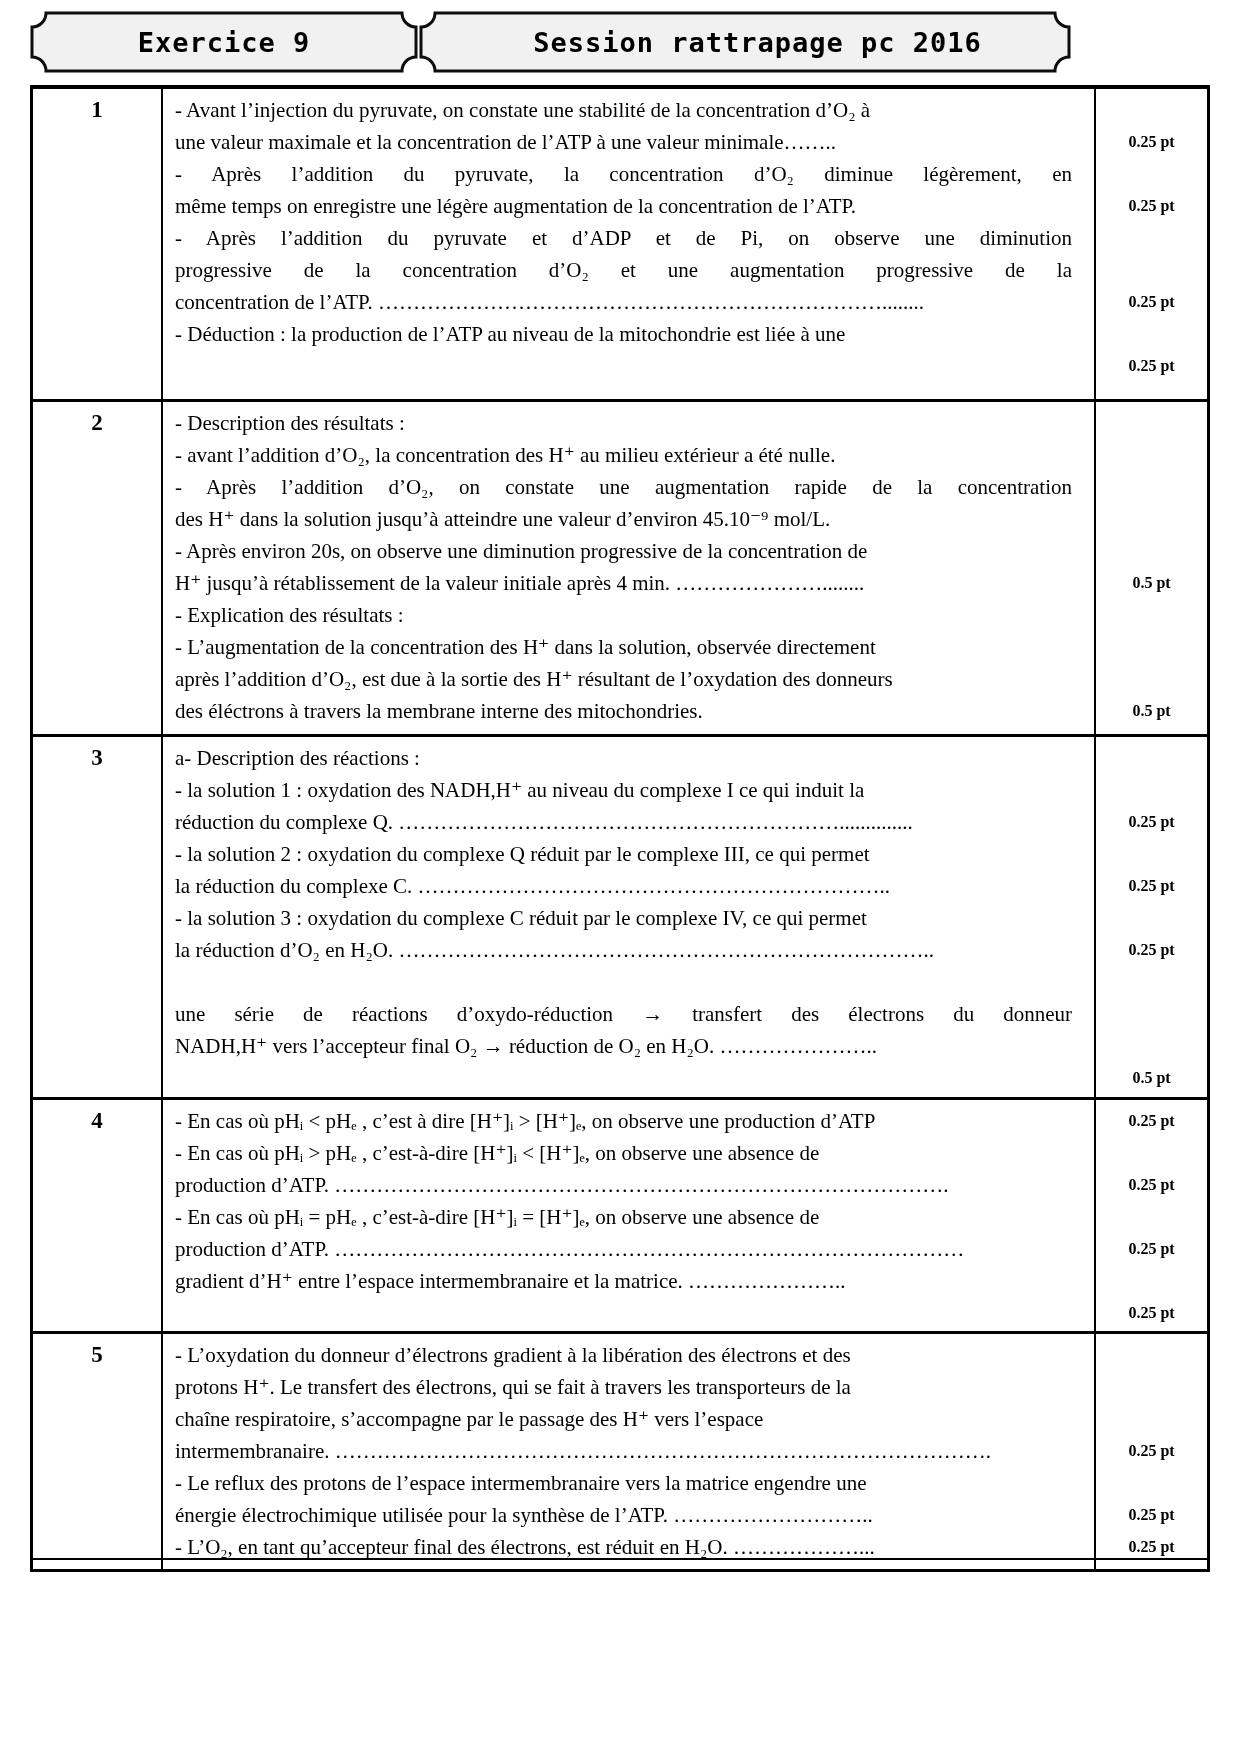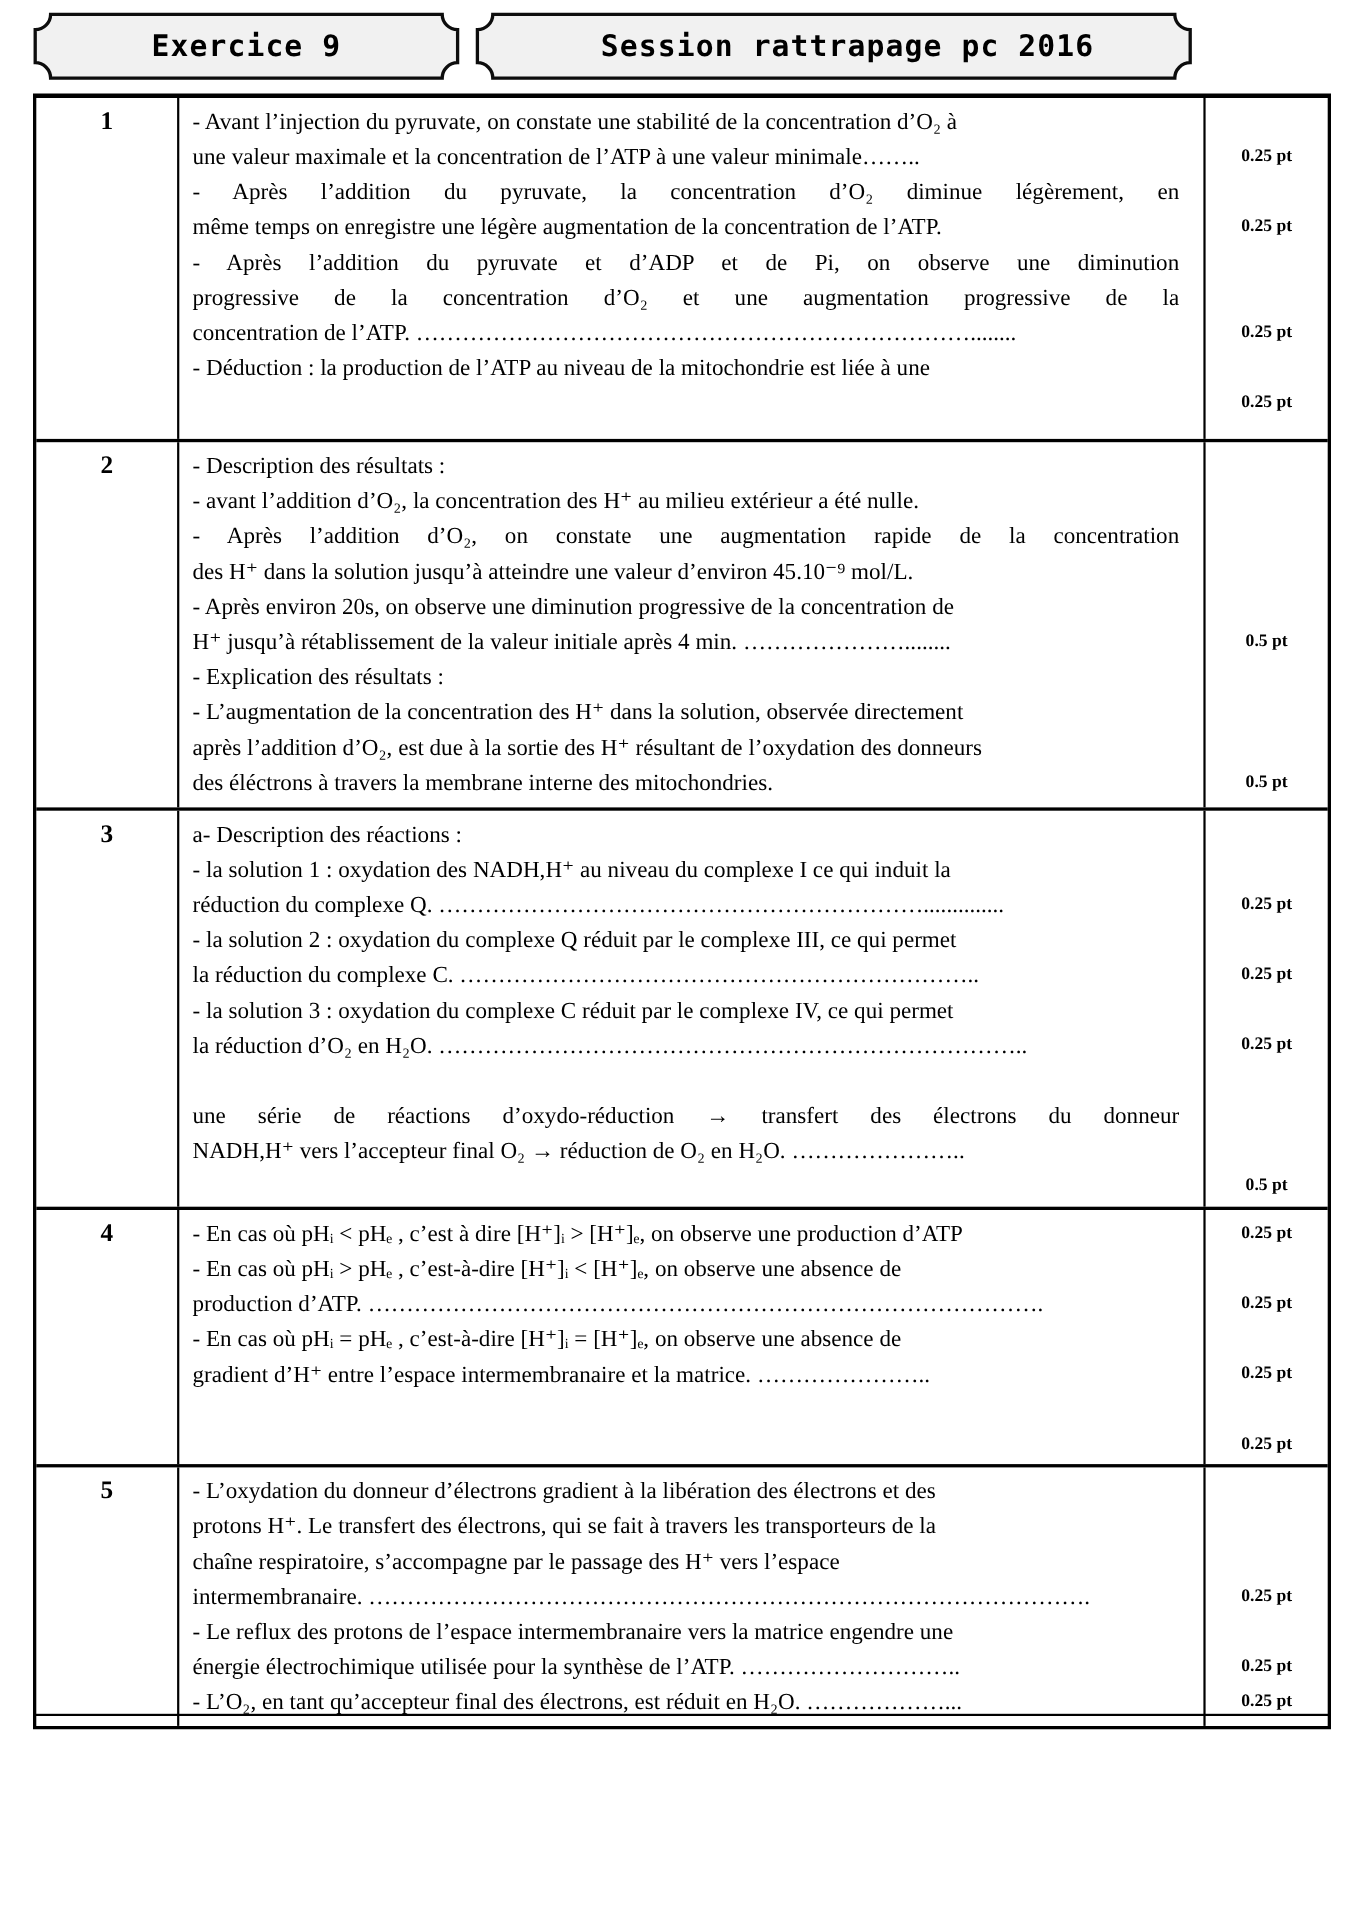--- a/index.html
+++ b/index.html
@@ -3,21 +3,21 @@
 <meta charset="utf-8">
 <style>
   * { margin:0; padding:0; box-sizing:border-box; }
   html,body { background:#ffffff; }
   .page {
     position:relative; width:1240px; height:1754px; background:#ffffff;
     font-family:"Liberation Serif","DejaVu Serif",serif; color:#000;
     overflow:hidden;
   }
   
-  .hdr { position:absolute; top:11px; left:30px; width:1180px; display:flex; gap:14px; }
+  .hdr { position:absolute; top:11px; left:30px; width:1180px; display:flex; gap:1px; }
   .plaque { position:relative; height:62px; }
   .plaque-1 { width:388px; }
   .plaque-2 { width:677px; }
   .plaque svg { position:absolute; inset:0; overflow:visible; }
   .plaque .cap {
     position:absolute; inset:0; display:flex; align-items:center; justify-content:center;
     font-family:"DejaVu Sans Mono","Liberation Mono",monospace;
     font-weight:bold; font-size:27px; letter-spacing:1px; color:#000;
   }
   
@@ -170,20 +170,21 @@
             </div>
           </div>
         </div>
         <div class="tr">
           <div class="cell num">4</div>
           <div class="cell content">
             <div class="ln">- En cas où pHᵢ &lt; pHₑ , c’est à dire [H⁺]ᵢ &gt; [H⁺]ₑ, on observe une production d’ATP</div>
             <div class="ln">- En cas où pHᵢ &gt; pHₑ , c’est-à-dire [H⁺]ᵢ &lt; [H⁺]ₑ, on observe une absence de</div>
             <div class="ln">production d’ATP.  …………………………………………………………………………….</div>
             <div class="ln"> - En cas où pHᵢ = pHₑ , c’est-à-dire [H⁺]ᵢ = [H⁺]ₑ, on observe une absence de</div>
+            <div class="ln">production d’ATP. ………………………………………………………………………………</div>
             <div class="ln">gradient d’H⁺ entre l’espace intermembranaire et la matrice. …………………..</div>
           </div>
           <div class="cell points">
             <div class="ptb">
               <div style="height: 0px;"></div>
               <div class="ptl">0.25 pt</div>
             </div>
             <div class="ptb">
               <div style="height: 32px;"></div>
               <div class="ptl">0.25 pt</div>

